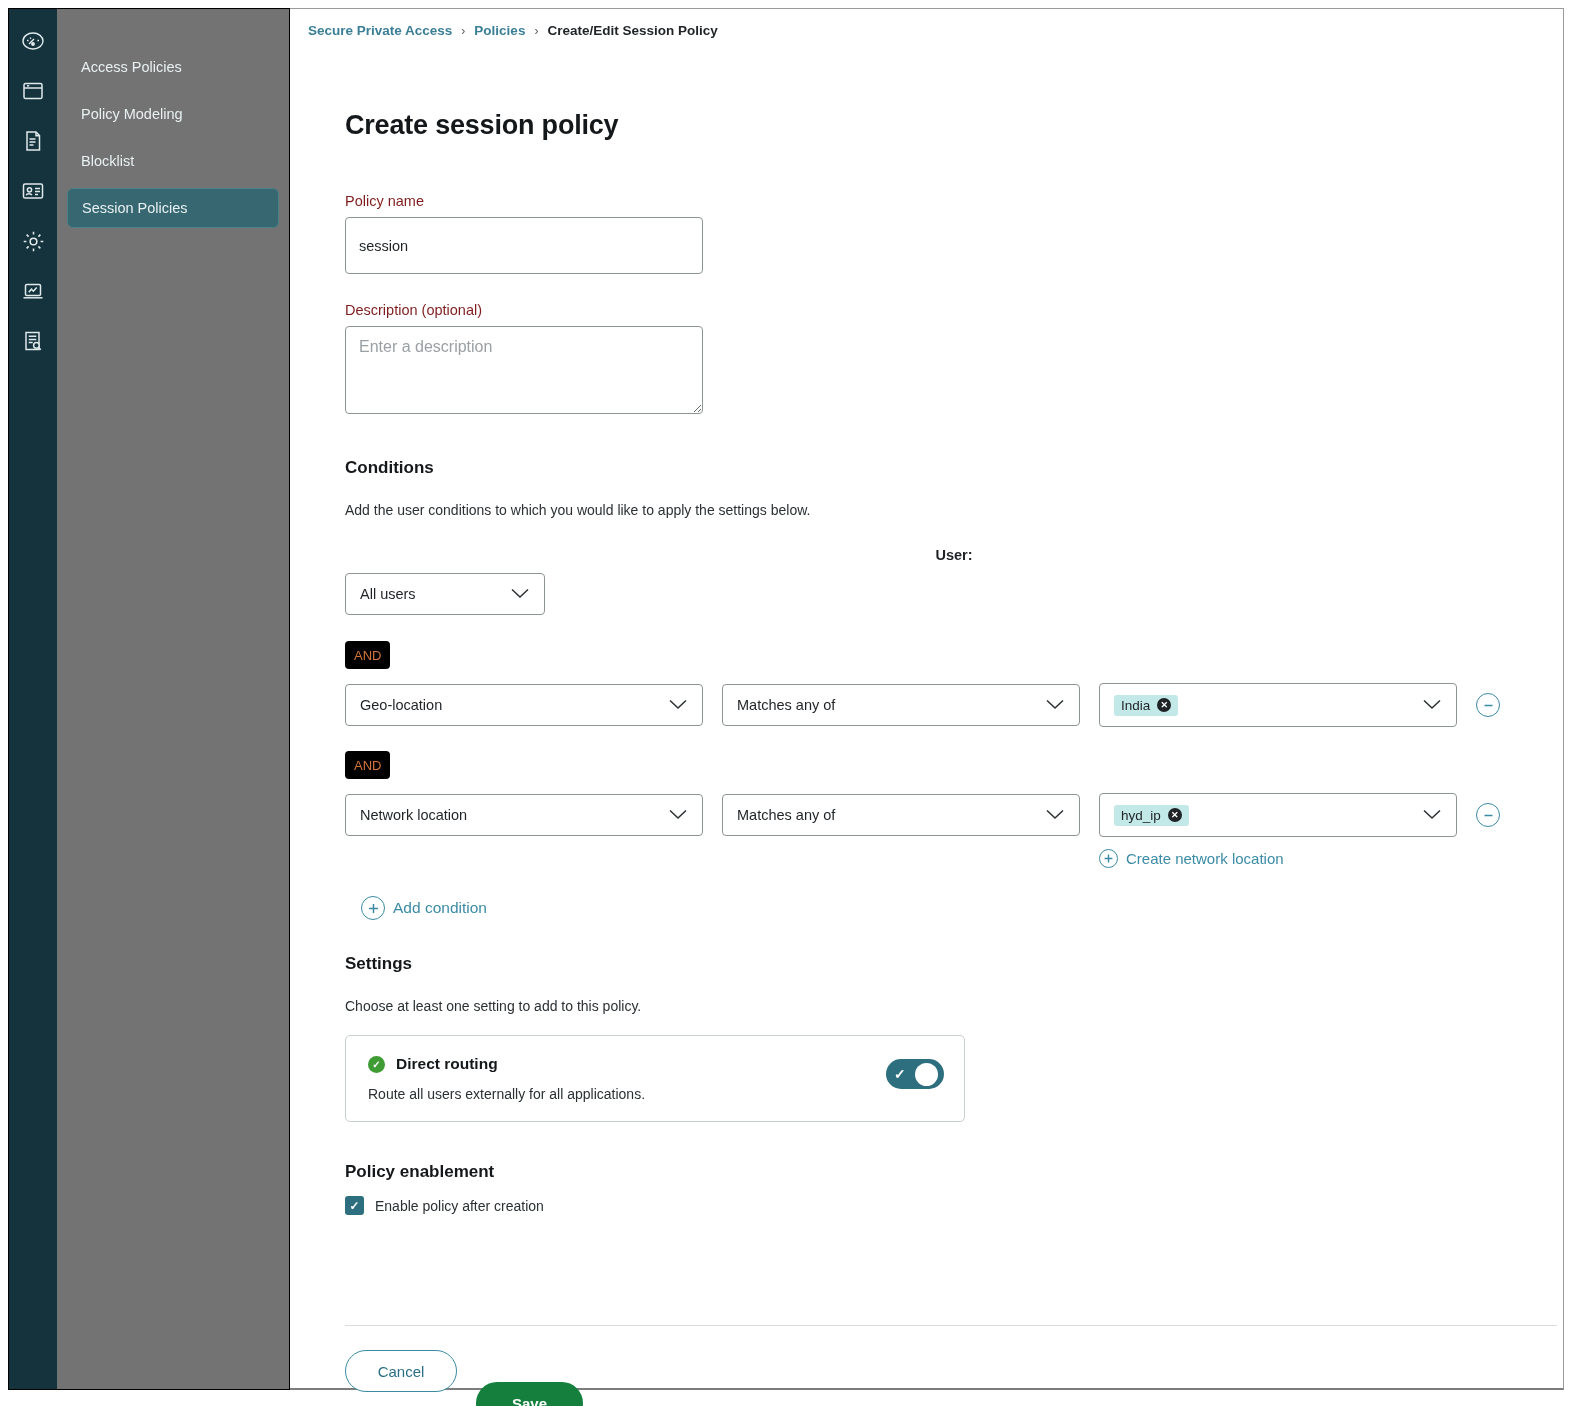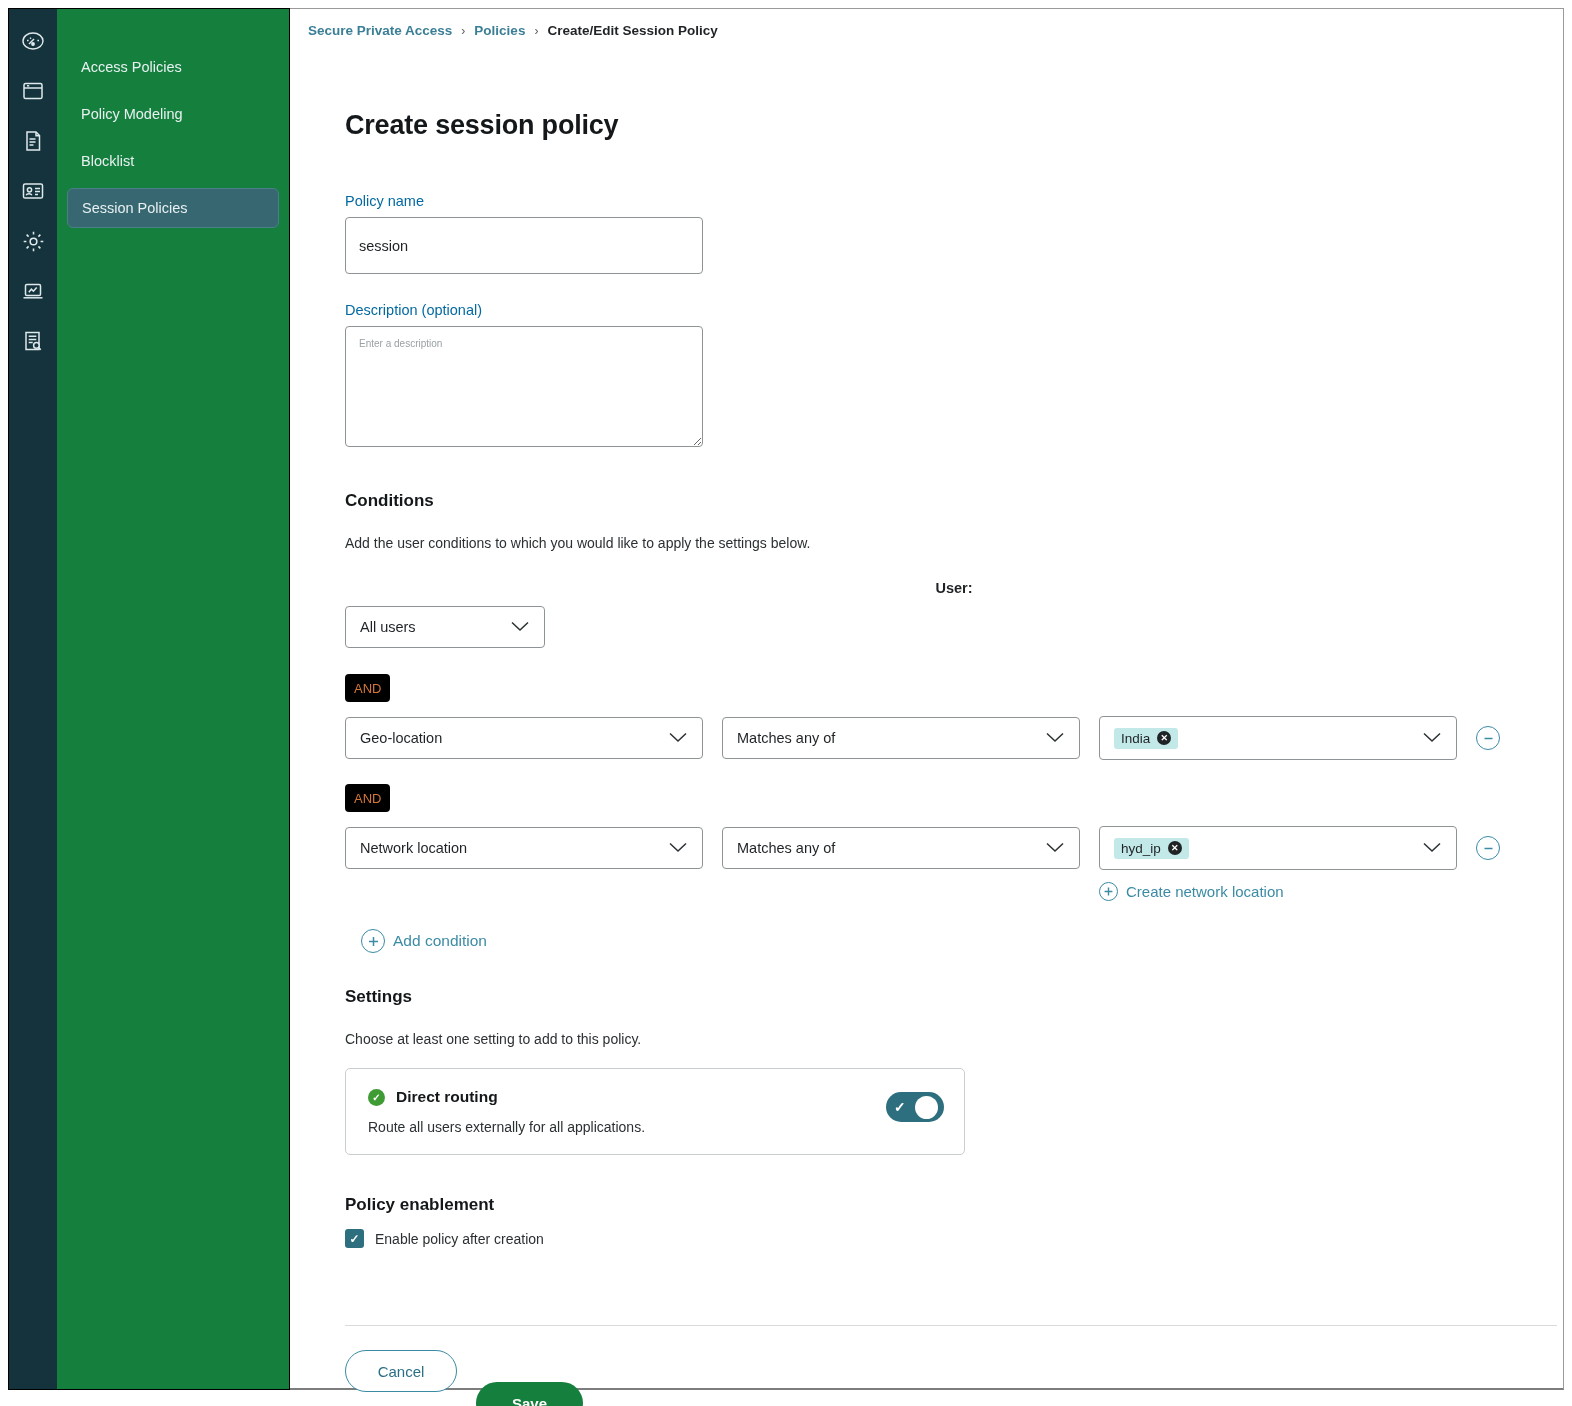--- a/index.html
+++ b/index.html
@@ -36,21 +36,21 @@
   .rail-icon {
     width: 28px; height: 28px;
     display: flex; align-items: center; justify-content: center;
     color: #dfe9ec;
     cursor: pointer;
   }
   .rail-icon svg { display: block; }
 
   .nav-list {
     flex: 1;
-    background: #15803d;
+    background: #737373;
     padding: 38px 10px 0 10px;
   }
   .nav-item {
     height: 40px;
     display: flex; align-items: center;
     padding: 0 14px;
     border-radius: 6px;
     color: #e8f0f2;
     font-size: 14.5px;
     margin-bottom: 7px;
@@ -88,41 +88,41 @@
   .page-title {
     font-size: 27px;
     font-weight: 700;
     color: #15181a;
     margin-top: 72px;
     letter-spacing: -0.2px;
   }
 
   .field-label {
     font-size: 14.5px;
-    color: #0369a1;
+    color: #7f1d1d;
     margin-bottom: 8px;
   }
 
   .text-input {
     width: 358px; height: 57px;
     border: 1px solid #8e9396;
     border-radius: 4px;
     padding: 0 13px;
     font-size: 14.5px;
     font-family: inherit;
     color: #1f2326;
     background: #fff;
     outline: none;
   }
   .textarea {
-    width: 358px; height: 121px;
+    width: 358px; height: 88px;
     border: 1px solid #8e9396;
     border-radius: 4px;
     padding: 11px 13px;
-    font-size: 10px;
+    font-size: 16px;
     font-family: inherit;
     color: #1f2326;
     background: #fff;
     resize: vertical;
     outline: none;
   }
   .textarea::placeholder { color: #9aa0a3; }
 
   .section-title {
     font-size: 17px;

